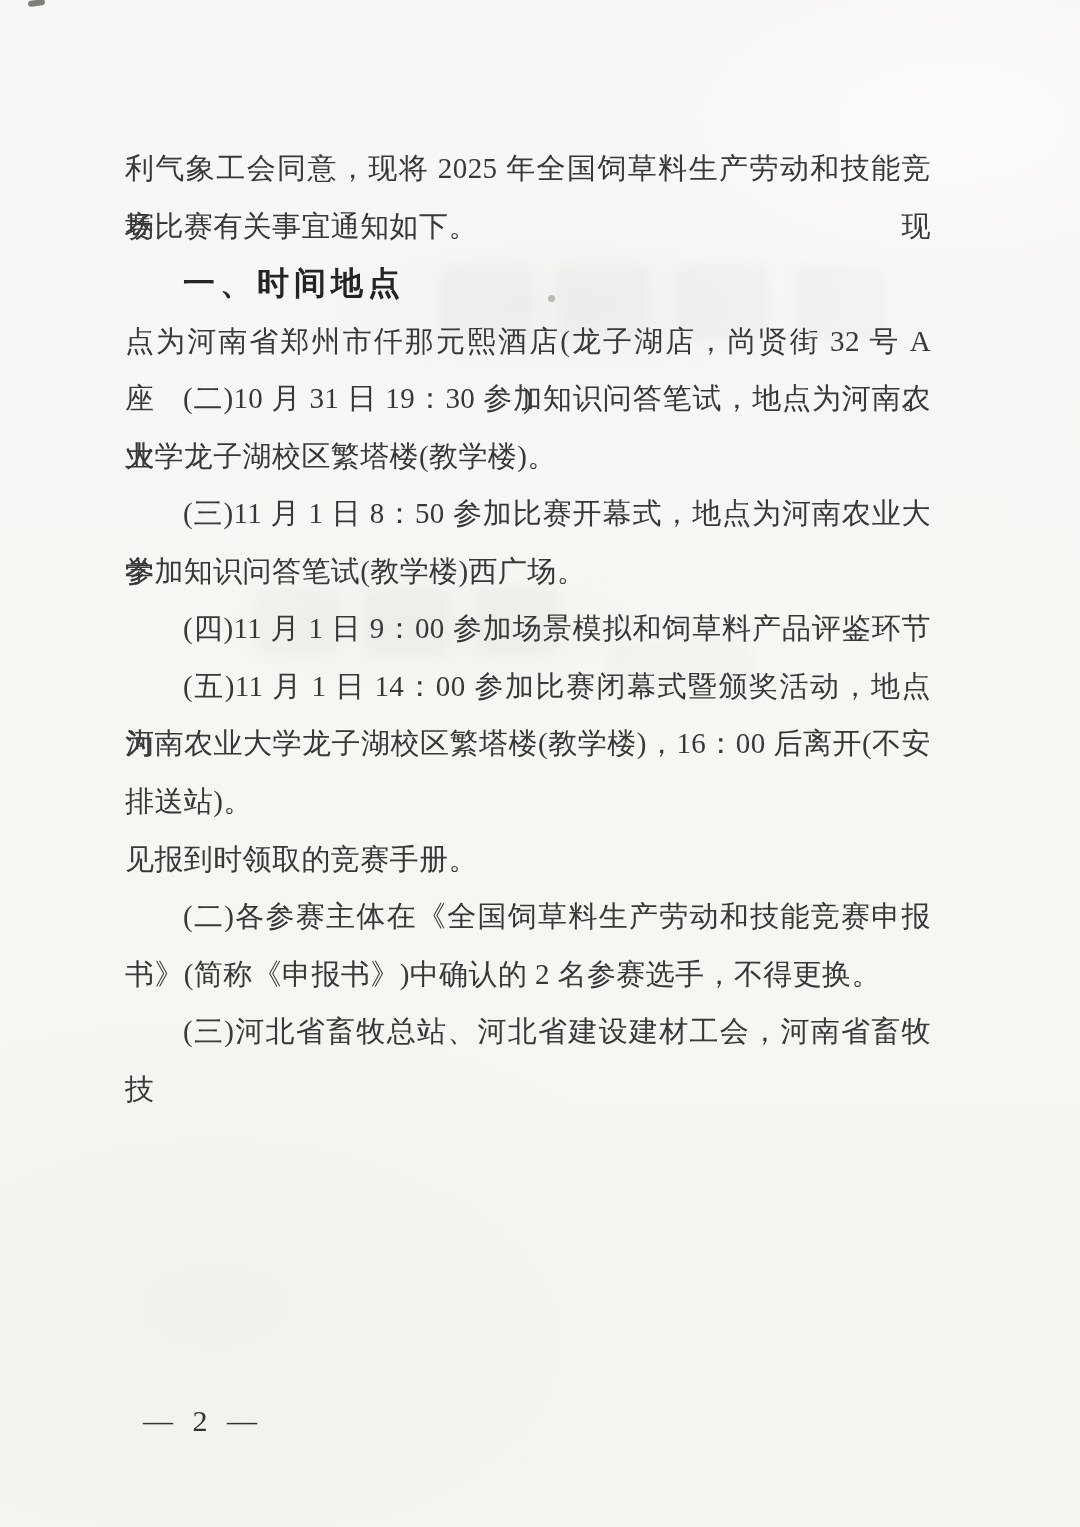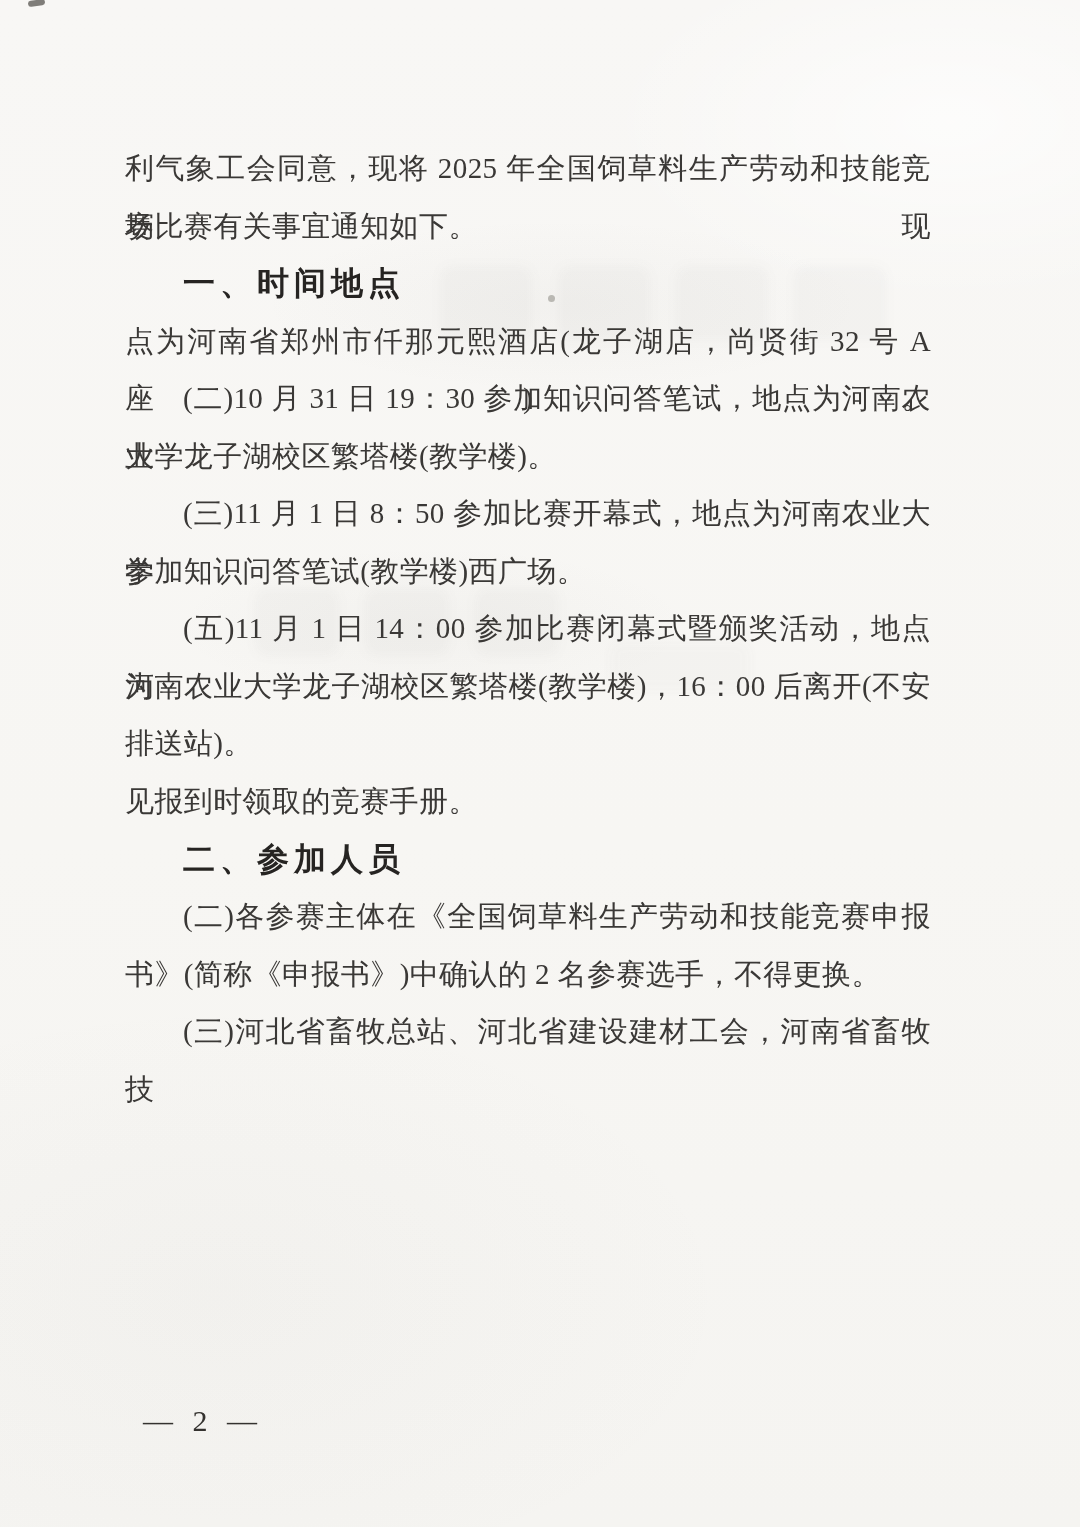--- a/index.html
+++ b/index.html
@@ -134,26 +134,26 @@
     <div class="line fill">利气象工会同意，现将 2025 年全国饲草料生产劳动和技能竞赛现</div>
     <div class="line">场比赛有关事宜通知如下。</div>
 
     <div class="line heading indent">一、时间地点</div>
 
     <div class="line fill">点为河南省郑州市仟那元熙酒店(龙子湖店，尚贤街 32 号 A 座)。</div>
     <div class="line fill indent">(二)10 月 31 日 19：30 参加知识问答笔试，地点为河南农业</div>
     <div class="line">大学龙子湖校区繁塔楼(教学楼)。</div>
     <div class="line fill indent">(三)11 月 1 日 8：50 参加比赛开幕式，地点为河南农业大学</div>
     <div class="line">参加知识问答笔试(教学楼)西广场。</div>
+    <div class="line fill indent">(四)11 月 1 日 9：00 参加场景模拟和饲草料产品评鉴环节</div>
     <div class="line fill indent">(五)11 月 1 日 14：00 参加比赛闭幕式暨颁奖活动，地点为</div>
     <div class="line fill">河南农业大学龙子湖校区繁塔楼(教学楼)，16：00 后离开(不安</div>
     <div class="line">排送站)。</div>
     <div class="line">见报到时领取的竞赛手册。</div>
 
-    <div class="line heading indent">二、参加人员</div>
 
     <div class="line fill indent">(二)各参赛主体在《全国饲草料生产劳动和技能竞赛申报</div>
     <div class="line">书》(简称《申报书》)中确认的 2 名参赛选手，不得更换。</div>
     <div class="line fill indent">(三)河北省畜牧总站、河北省建设建材工会，河南省畜牧技</div>
 
   </main>
 
   <div class="page-number">— 2 —</div>
 
 </div>

